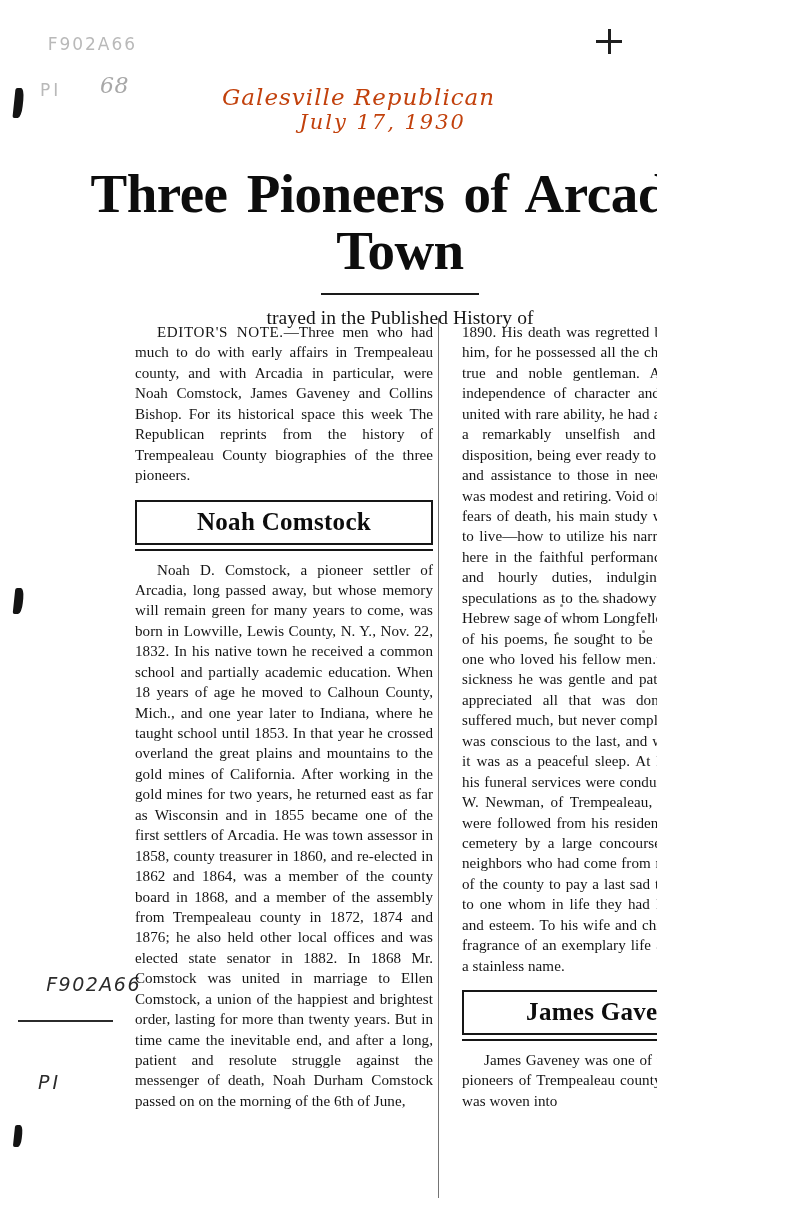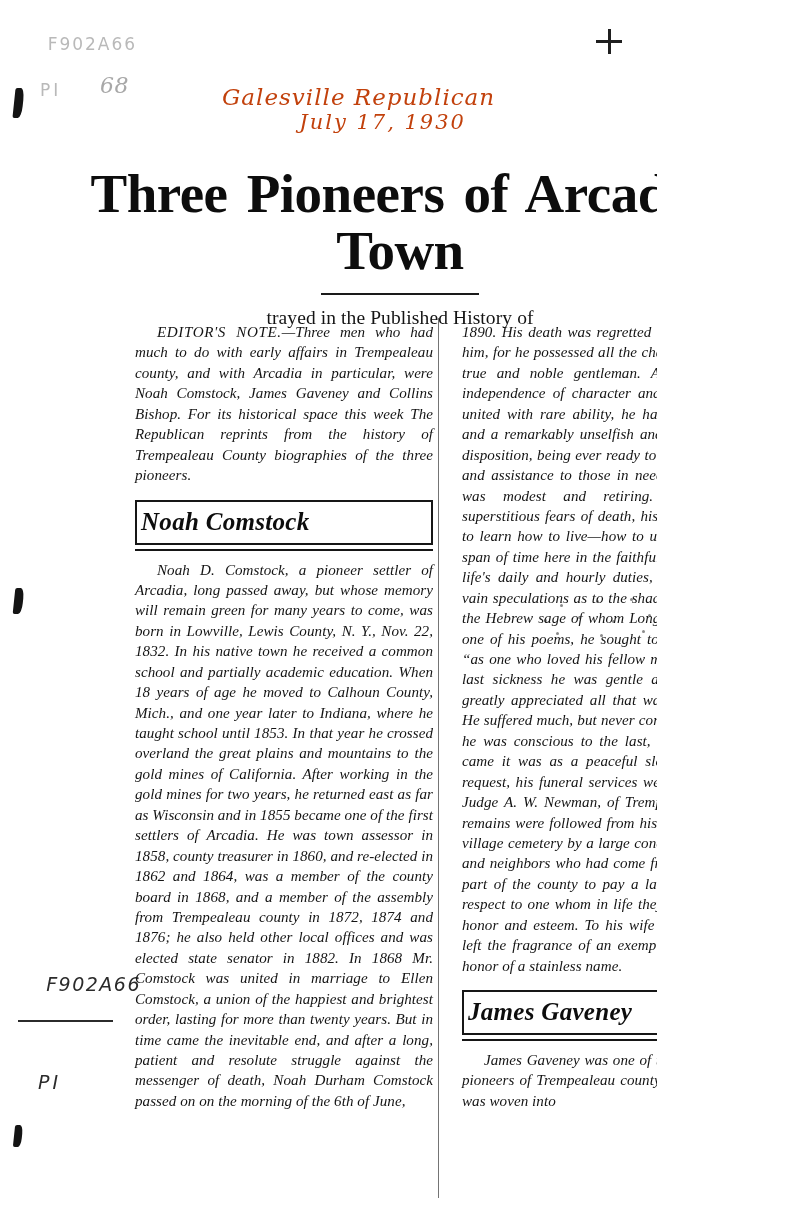--- a/index.html
+++ b/index.html
@@ -166,21 +166,20 @@
     position: absolute;
     left: 135px;
     top: 322px;
     width: 625px;
     height: 880px;
   }
   .col {
     position: absolute;
     top: 0;
     width: 298px;
-    font-style: italic;
   }
   .col-left  { left: 0; }
   .col-right { left: 327px; }
   .col-rule {
     position: absolute;
     left: 303px;
     top: -4px;
     width: 1px;
     height: 880px;
     background: #5c5c5c;
@@ -198,20 +197,21 @@
     letter-spacing: 0.05px;
   }
   p.body.indent { text-indent: 22px; }
   .editors-note .en-label {
     letter-spacing: 0.6px;
   }
 
   
   .namebox {
     border: 2px solid #161616;
+    text-align: center;
     padding: 7px 4px 9px 4px;
     margin: 14px 0 0 0;
     position: relative;
   }
   .namebox-title {
     font-family: "Liberation Serif", serif;
     font-weight: bold;
     font-size: 25px;
     line-height: 1;
     letter-spacing: 0.3px;

